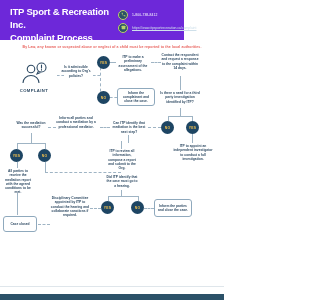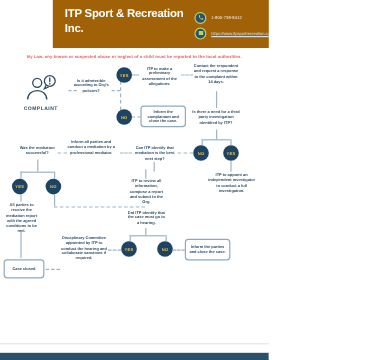--- a/index.html
+++ b/index.html
@@ -6,23 +6,22 @@
   body{
     width:224px;height:300px;overflow:hidden;
     background:#ffffff;
     font-family:"Liberation Sans", sans-serif;
     color:#2e4a63;
   }
   .page{position:relative;width:224px;height:300px;background:#ffffff;}
 
   
   .header{
-    position:absolute;left:0;top:0;width:224px;height:40px;
-    background:#a16207;
-    margin-left:44px;
+    position:absolute;left:0;top:0;width:184px;height:40px;
+    background:#6d28d9;
   }
   .htitle{
     position:absolute;left:10px;top:5px;width:110px;
     color:#ffffff;font-weight:bold;font-size:9.5px;line-height:13px;
     letter-spacing:-0.2px;
   }
   .hcontacts{position:absolute;left:118px;top:10px;width:104px;}
   .crow{display:flex;align-items:center;gap:4px;margin-bottom:4px;height:9px;}
   .cicon{
     width:8px;height:8px;border-radius:50%;
@@ -81,20 +80,21 @@
   .footbar{position:absolute;left:0;top:294px;width:224px;height:6px;background:#2b5168;}
 </style>
 </head>
 <body>
 
 <div class="page">
 
   <div class="header">
     <div class="htitle">
       <div>ITP Sport &amp; Recreation Inc.</div>
+      <div>Complaint Process</div>
     </div>
 
     <div class="hcontacts">
       <div class="crow">
         <span class="cicon">
           <svg width="5" height="5" viewBox="0 0 24 24">
               <path fill="#b9d36a" d="M6.6 10.8c1.4 2.8 3.8 5.2 6.6 6.6l2.2-2.2c.3-.3.7-.4 1-.2 1.2.4 2.4.6 3.6.6.6 0 1 .4 1 1V20c0 .6-.4 1-1 1C10.6 21 3 13.4 3 4c0-.6.4-1 1-1h3.4c.6 0 1 .4 1 1 0 1.3.2 2.5.6 3.6.1.3 0 .7-.2 1l-2.2 2.2z"></path>
             </svg>
         </span>
         <span class="ctext">1-800-738-8412</span>

